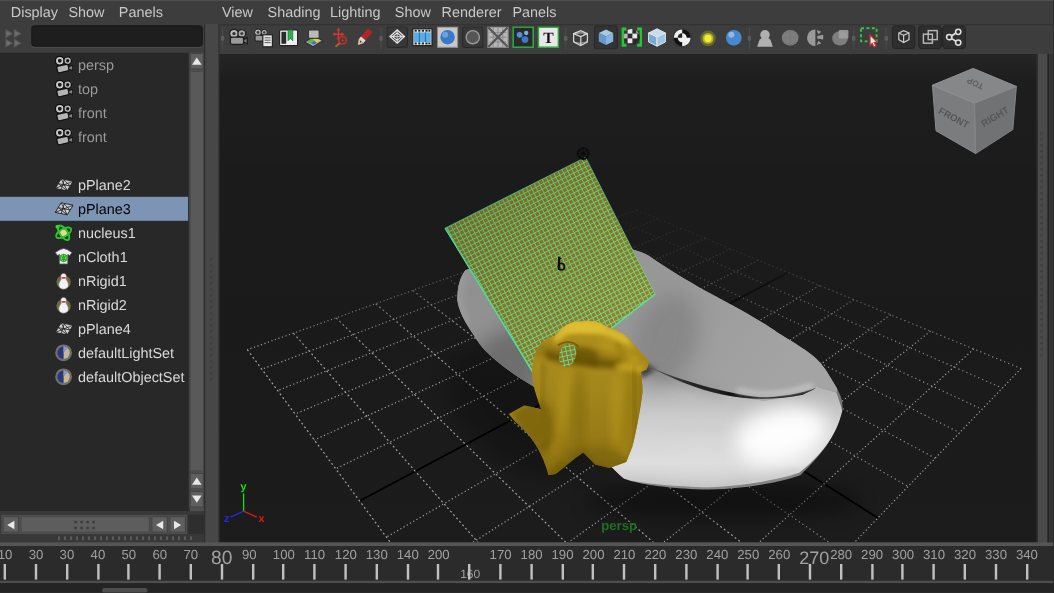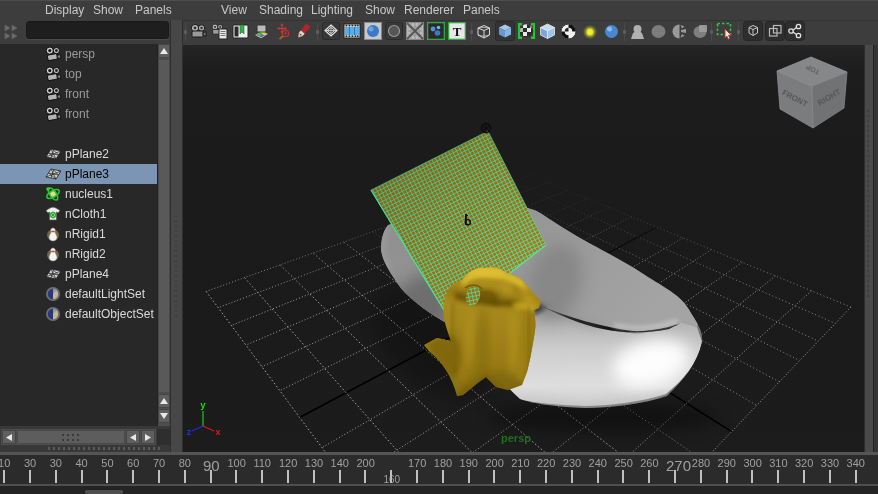--- a/index.html
+++ b/index.html
@@ -1,17 +1,17 @@
 <!DOCTYPE html>
 <html><head><meta charset="utf-8"><style>
  html,body{margin:0;padding:0;background:#222;}
  *{box-sizing:border-box;}
  #app{position:relative;width:878px;height:494px;overflow:hidden;background:#3d3d3d;
       font-family:"Liberation Sans",sans-serif;}
- .menu{position:absolute;top:0;height:20px;font-size:12px;color:#c8c8c8;line-height:20px;margin-left:36px;}
+ .menu{position:absolute;top:0;height:20px;font-size:12px;color:#c8c8c8;line-height:20px;}
 </style></head><body>
 <div id="app">
 
  <div style="position:absolute;left:0;top:0;width:878px;height:20px;background:#3d3d3d;border-top:1px solid #4d4d4d;"></div>
  <div class="menu" style="left:9px">Display</div>
  <div class="menu" style="left:57px">Show</div>
  <div class="menu" style="left:99px">Panels</div>
  <div class="menu" style="left:185px">View</div>
  <div class="menu" style="left:223px">Shading</div>
  <div class="menu" style="left:275px">Lighting</div>
@@ -771,23 +771,23 @@
 <div style="position:absolute;left:46.8px;top:2px;width:18px;text-align:center;font-size:11px;color:#a0a0a0">30</div>
 <div style="position:absolute;left:54.8px;top:15px;width:2px;height:13px;background:#c0c0c0"></div>
 <div style="position:absolute;left:72.6px;top:2px;width:18px;text-align:center;font-size:11px;color:#a0a0a0">40</div>
 <div style="position:absolute;left:80.6px;top:15px;width:2px;height:13px;background:#c0c0c0"></div>
 <div style="position:absolute;left:98.4px;top:2px;width:18px;text-align:center;font-size:11px;color:#a0a0a0">50</div>
 <div style="position:absolute;left:106.4px;top:15px;width:2px;height:13px;background:#c0c0c0"></div>
 <div style="position:absolute;left:124.19999999999999px;top:2px;width:18px;text-align:center;font-size:11px;color:#a0a0a0">60</div>
 <div style="position:absolute;left:132.2px;top:15px;width:2px;height:13px;background:#c0c0c0"></div>
 <div style="position:absolute;left:150.0px;top:2px;width:18px;text-align:center;font-size:11px;color:#a0a0a0">70</div>
 <div style="position:absolute;left:158.0px;top:15px;width:2px;height:13px;background:#c0c0c0"></div>
-<div style="position:absolute;left:175.8px;top:2px;width:18px;text-align:center;font-size:11px;color:#a0a0a0">80</div>
+<div style="position:absolute;left:175.8px;top:2px;width:18px;text-align:center;font-size:16px;color:#a0a0a0">80</div>
 <div style="position:absolute;left:183.8px;top:15px;width:2px;height:13px;background:#c0c0c0"></div>
-<div style="position:absolute;left:201.6px;top:2px;width:18px;text-align:right;font-size:15px;color:#a0a0a0">90</div>
+<div style="position:absolute;left:201.6px;top:2px;width:18px;text-align:left;font-size:11px;color:#a0a0a0">90</div>
 <div style="position:absolute;left:209.6px;top:15px;width:2px;height:13px;background:#c0c0c0"></div>
 <div style="position:absolute;left:227.4px;top:2px;width:18px;text-align:center;font-size:11px;color:#a0a0a0">100</div>
 <div style="position:absolute;left:235.4px;top:15px;width:2px;height:13px;background:#c0c0c0"></div>
 <div style="position:absolute;left:253.20000000000005px;top:2px;width:18px;text-align:center;font-size:11px;color:#a0a0a0">110</div>
 <div style="position:absolute;left:261.20000000000005px;top:15px;width:2px;height:13px;background:#c0c0c0"></div>
 <div style="position:absolute;left:279.0px;top:2px;width:18px;text-align:center;font-size:11px;color:#a0a0a0">120</div>
 <div style="position:absolute;left:287.0px;top:15px;width:2px;height:13px;background:#c0c0c0"></div>
 <div style="position:absolute;left:304.8px;top:2px;width:18px;text-align:center;font-size:11px;color:#a0a0a0">130</div>
 <div style="position:absolute;left:312.8px;top:15px;width:2px;height:13px;background:#c0c0c0"></div>
 <div style="position:absolute;left:330.6px;top:2px;width:18px;text-align:center;font-size:11px;color:#a0a0a0">140</div>

